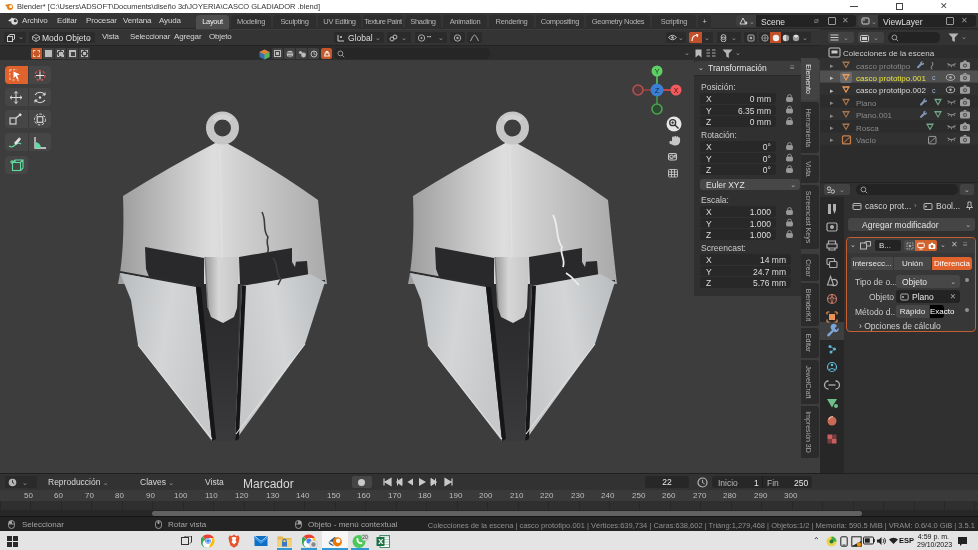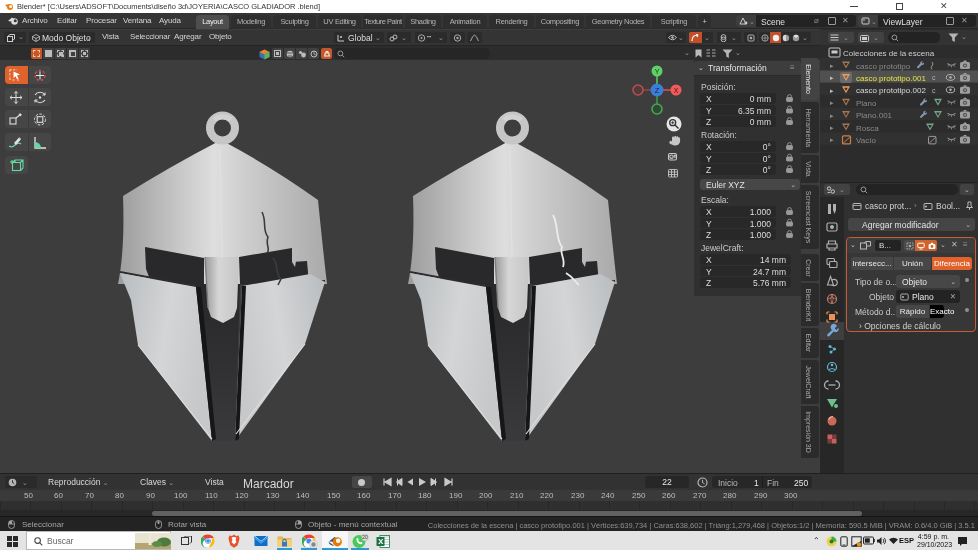--- a/index.html
+++ b/index.html
@@ -458,21 +458,21 @@
       <span class="a" style="right:5px;top:1px">1.000</span>
     </div>
 <div class="fld" style="left:700px;top:217.5px;width:76px;height:10.5px">
       <span class="a" style="left:6px;top:1px">Y</span>
       <span class="a" style="right:5px;top:1px">1.000</span>
     </div>
 <div class="fld" style="left:700px;top:229px;width:76px;height:10.5px">
       <span class="a" style="left:6px;top:1px">Z</span>
       <span class="a" style="right:5px;top:1px">1.000</span>
     </div>
-<div class="lbl" style="left:701px;top:243px">JewelCraft:</div>
+<div class="lbl" style="left:701px;top:243px">Screencast:</div>
 <div class="fld" style="left:700px;top:254px;width:91px;height:10.5px">
       <span class="a" style="left:6px;top:1px">X</span>
       <span class="a" style="right:5px;top:1px">14 mm</span>
     </div>
 <div class="fld" style="left:700px;top:265.5px;width:91px;height:10.5px">
       <span class="a" style="left:6px;top:1px">Y</span>
       <span class="a" style="right:5px;top:1px">24.7 mm</span>
     </div>
 <div class="fld" style="left:700px;top:277px;width:91px;height:10.5px">
       <span class="a" style="left:6px;top:1px">Z</span>
@@ -926,35 +926,20 @@
   <span class="a" style="right:3px;top:3.5px;color:#8f8f8f;font-size:7.5px">Colecciones de la escena | casco prototipo.001 | Vértices:639,734 | Caras:638,602 | Triáng:1,279,468 | Objetos:1/2 | Memoria: 590.5 MiB | VRAM: 0.6/4.0 GiB | 3.5.1</span>
 </div>
 
 <div class="a" style="left:0;top:531px;width:978px;height:19px;background:#e4e4e4">
   <svg class="a" style="left:7px;top:4.5px" width="11" height="11" viewBox="0 0 11 11">
         <rect x="0" y="0" width="5" height="5" fill="#2a2a2a"></rect>
         <rect x="6" y="0" width="5" height="5" fill="#2a2a2a"></rect>
         <rect x="0" y="6" width="5" height="5" fill="#2a2a2a"></rect>
         <rect x="6" y="6" width="5" height="5" fill="#2a2a2a"></rect>
       </svg>
-  <div class="a" style="left:26px;top:0;width:145px;height:19px;background:#ffffff;border:1px solid #b8b8b8">
-    <svg class="a" style="left:7px;top:5px" width="9" height="9" viewBox="0 0 9 9">
-          <circle cx="3.6" cy="3.6" r="2.8" fill="none" stroke="#444" stroke-width="1.1"></circle>
-          <path d="M5.8 5.8 L8.3 8.3" stroke="#444" stroke-width="1.1"></path>
-        </svg>
-    <span class="a" style="left:20px;top:4px;font-size:8.5px;color:#666">Buscar</span>
-    <svg class="a" style="left:108px;top:1px" width="36" height="16" viewBox="0 0 36 16">
-          <rect width="36" height="16" fill="#e9e3d2"></rect>
-          <rect y="10" width="36" height="6" fill="#b5a671"></rect>
-          <ellipse cx="29" cy="9" rx="7" ry="4.5" fill="#4e7a3f"></ellipse>
-          <ellipse cx="22" cy="11" rx="5" ry="3" fill="#5c8c49"></ellipse>
-          <path d="M14 3 L16 3 L16.5 12 L13.5 12 Z" fill="#efe9dd"></path>
-          <circle cx="15" cy="2.5" r="1.5" fill="#efe9dd"></circle>
-        </svg>
-  </div>
   <svg class="a" style="left:181px;top:5px" width="11" height="10" viewBox="0 0 11 10">
         <rect x="0.5" y="1.5" width="7" height="7" fill="none" stroke="#333" stroke-width="1"></rect>
         <path d="M3 1.5 L4.5 0 L10.5 0 L10.5 6 L9 7.5" fill="none" stroke="#333" stroke-width="1"></path>
       </svg>
 
   <svg class="a" style="left:201px;top:3px" width="14" height="14" viewBox="0 0 14 14">
         <circle cx="7" cy="7" r="6.5" fill="#fff"></circle>
         <path d="M7 0.5 A6.5 6.5 0 0 1 12.9 4 L7 4 A3.2 3.2 0 0 0 4.2 5.7 L1.7 2.2 A6.5 6.5 0 0 1 7 0.5" fill="#ea4335"></path>
         <path d="M13 4.3 A6.5 6.5 0 0 1 7.6 13.5 L10 8.7 A3.2 3.2 0 0 0 9.9 4.3 Z" fill="#fbbc05"></path>
         <path d="M1.5 2.5 L4.3 6 A3.2 3.2 0 0 0 7.3 13.5 A6.5 6.5 0 0 1 1.5 2.5" fill="#34a853"></path>

